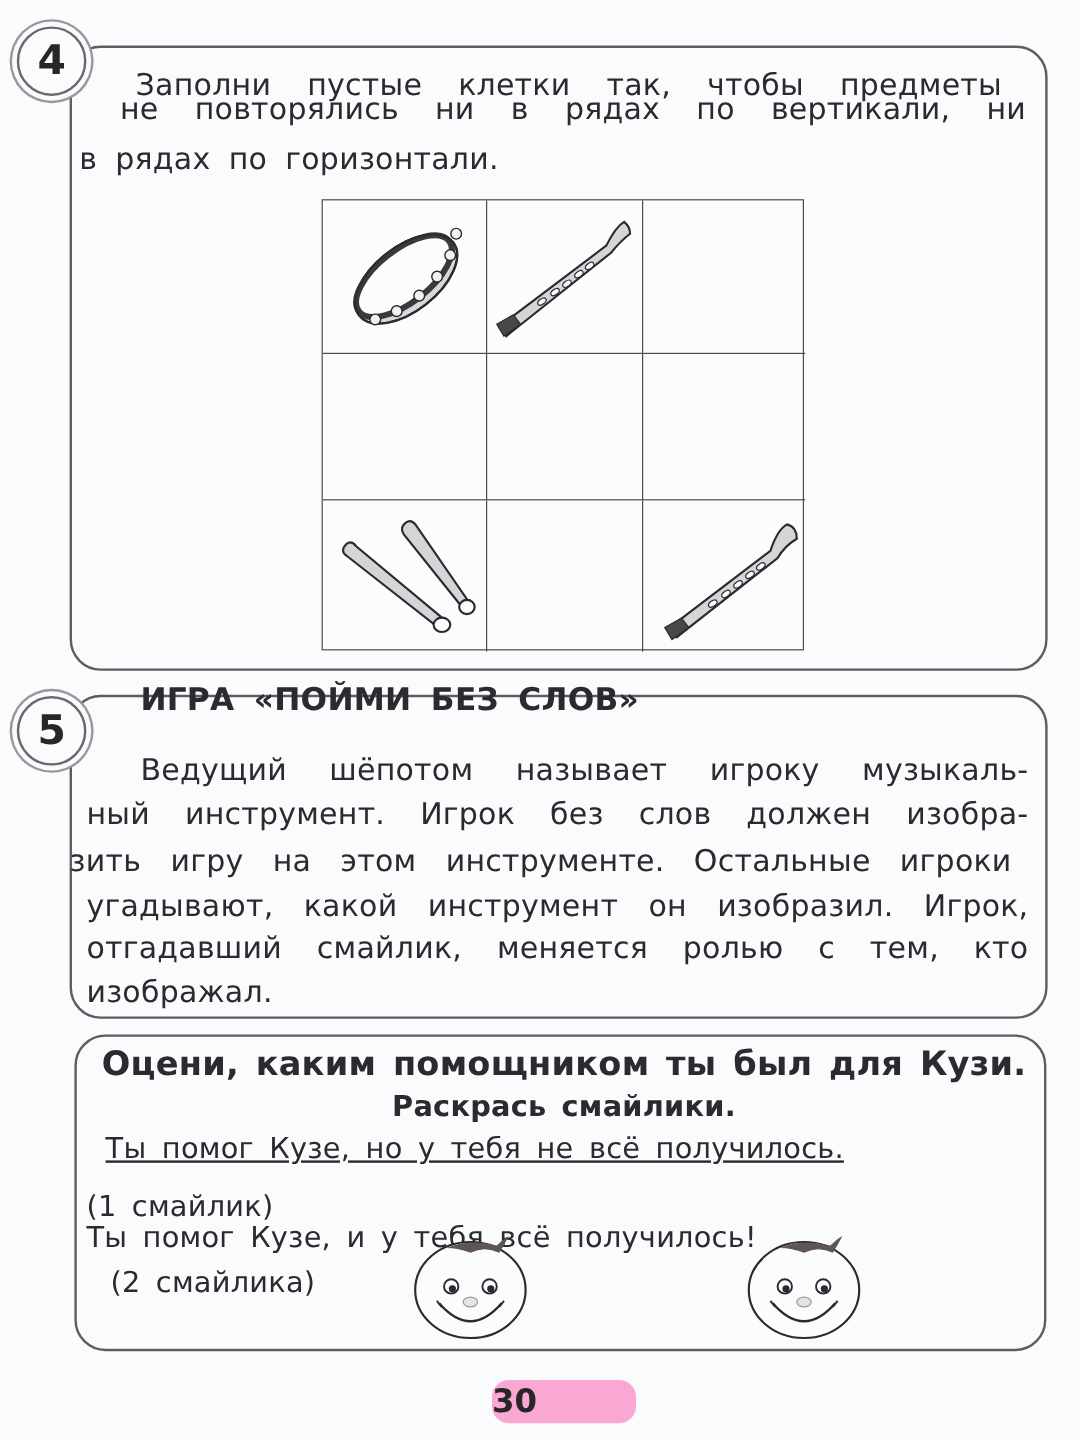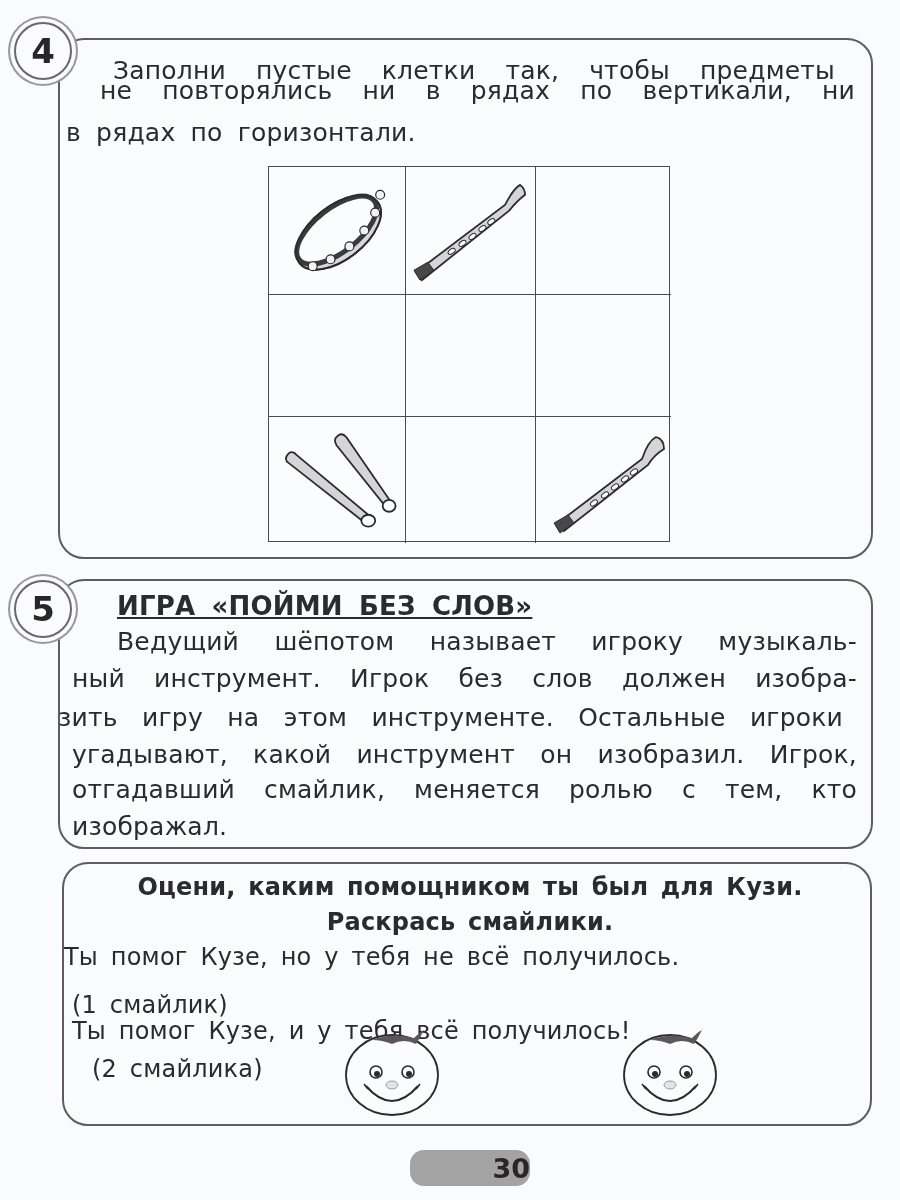--- a/index.html
+++ b/index.html
@@ -55,25 +55,25 @@
   .cell:nth-child(n+7) { border-bottom: none; }
   .cell svg { position: absolute; left: 0; top: 0; width: 100%; height: 100%; }
 
   .smiley { position: absolute; width: 100px; height: 100px; }
 
   .page-num {
     position: absolute;
     left: 410px; top: 1150px;
     width: 120px; height: 36px;
     border-radius: 14px;
-    background: #a3a3a3;
+    background: #f9a8d4;
     color: #2a2628;
     font-weight: bold;
     font-size: 27px;
-    display: flex; align-items: center; justify-content: flex-end;
+    display: flex; align-items: center; justify-content: flex-start;
   }
 </style>
 </head>
 <body>
 
 <div class="box" style="left:58px; top:38px; width:815px; height:521px;"></div>
 <div class="badge" style="left:14px; top:22px;">
   <span>4</span>
 </div>
 
@@ -141,33 +141,33 @@
       </g>
     </svg>
   </div>
 </div>
 
 <div class="box" style="left:58px; top:579px; width:815px; height:270px;"></div>
 <div class="badge" style="left:14px; top:580px;">
   <span>5</span>
 </div>
 
-<div class="txt bold" style="left:117px; top:585px; width:460px; font-size:26px;text-decoration:underline;">ИГРА «ПОЙМИ БЕЗ СЛОВ»</div>
+<div class="txt bold" style="left:117px; top:563px; width:460px; font-size:26px;">ИГРА «ПОЙМИ БЕЗ СЛОВ»</div>
 <div class="txt just" style="left:117px; top:621px; width:740px;">Ведущий шёпотом называет игроку музыкаль-</div>
 <div class="txt just" style="left:72px; top:658px; width:785px;">ный инструмент. Игрок без слов должен изобра-</div>
 <div class="txt just" style="left:58px; top:697px; width:785px;">зить игру на этом инструменте. Остальные игроки</div>
 <div class="txt just" style="left:72px; top:734px; width:785px;">угадывают, какой инструмент он изобразил. Игрок,</div>
 <div class="txt just" style="left:72px; top:769px; width:785px;">отгадавший смайлик, меняется ролью с тем, кто</div>
 <div class="txt" style="left:72px; top:806px; width:300px;">изображал.</div>
 
 <div class="box" style="left:62px; top:862px; width:810px; height:264px;"></div>
 
-<div class="txt bold" style="left:70px; top:866px; width:800px; text-align:center; font-size:24px; word-spacing:4px;">Оцени, каким помощником ты был для Кузи.</div>
+<div class="txt bold" style="left:70px; top:866px; width:800px; text-align:center; font-size:28px; word-spacing:4px;">Оцени, каким помощником ты был для Кузи.</div>
 <div class="txt bold" style="left:70px; top:901px; width:800px; text-align:center; font-size:24px; word-spacing:4px;">Раскрась смайлики.</div>
-<div class="txt" style="left:64px; top:936px; width:760px; font-size:24px; word-spacing:5px;">Ты помог Кузе, но у тебя не всё получилось.</div>
+<div class="txt" style="left:88px; top:936px; width:760px; font-size:24px; word-spacing:5px;text-decoration:underline;">Ты помог Кузе, но у тебя не всё получилось.</div>
 <div class="txt" style="left:72px; top:984px; width:260px; font-size:24px; word-spacing:5px;">(1 смайлик)</div>
 <div class="txt" style="left:72px; top:1010px; width:760px; font-size:24px; word-spacing:5px;">Ты помог Кузе, и у тебя всё получилось!</div>
 <div class="txt" style="left:72px; top:1048px; width:260px; font-size:24px; word-spacing:5px;margin-left:20px;">(2 смайлика)</div>
 
 <svg class="smiley" viewBox="0 0 100 100" style="left:344px; top:1022px;">
   <ellipse cx="48" cy="53" rx="46" ry="40" fill="#fbfcfd" stroke="#2b2a2e" stroke-width="1.8"></ellipse>
   <path d="M28 18 Q48 10 70 16 Q76 10 80 8 Q76 16 72 22 Q60 16 48 22 Q38 18 28 18 Z" fill="#5e5558"></path>
   <circle cx="32" cy="50" r="6" fill="#fbfcfd" stroke="#2b2a2e" stroke-width="1.6"></circle>
   <circle cx="33" cy="52" r="3" fill="#2b2a2e"></circle>
   <circle cx="64" cy="50" r="6" fill="#fbfcfd" stroke="#2b2a2e" stroke-width="1.6"></circle>

